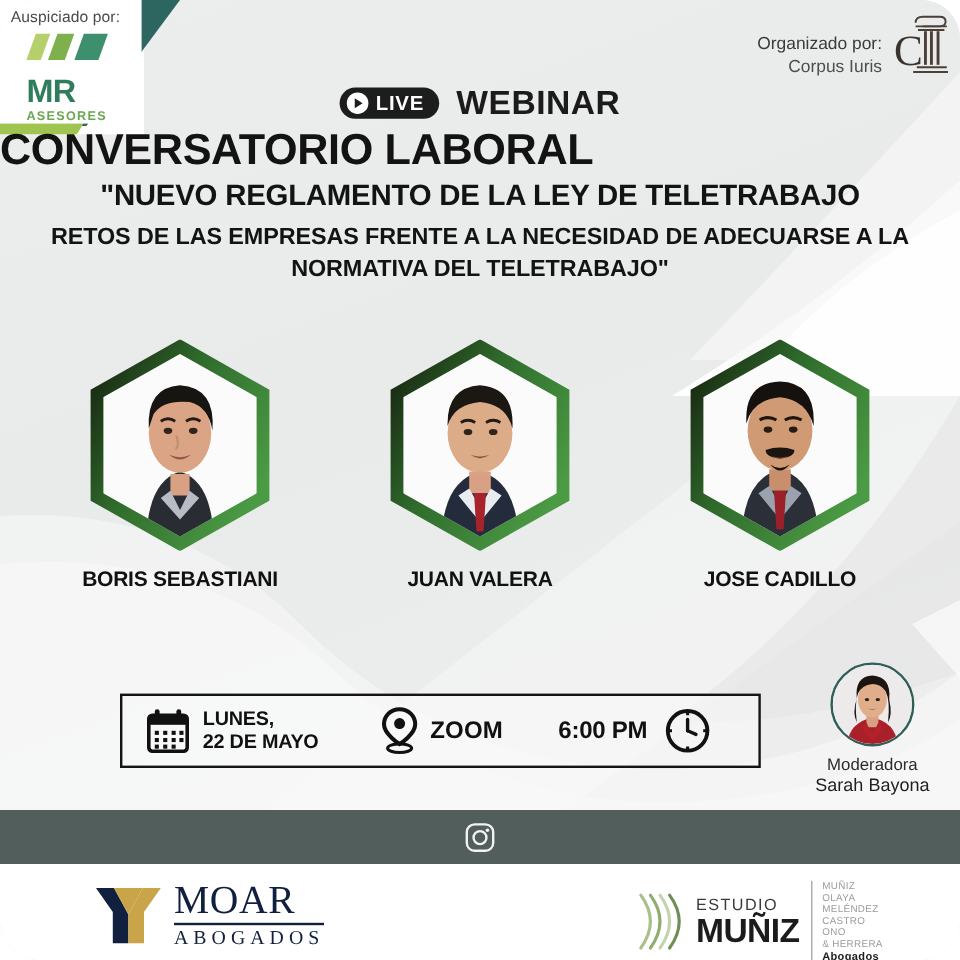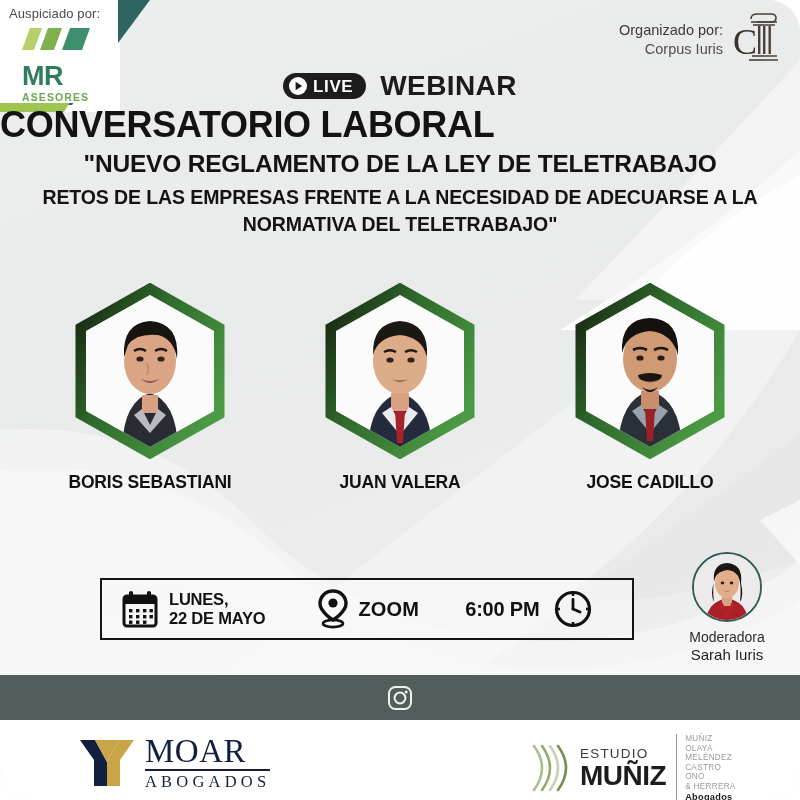--- a/index.html
+++ b/index.html
@@ -17,21 +17,21 @@
   
   .sponsor-panel{position:absolute;left:0;top:0;width:118px;height:103px;background:#ffffff;z-index:4;}
   .sponsor-wedge{position:absolute;left:0;top:0;width:230px;height:112px;z-index:3;}
   .sponsor-label{position:absolute;left:9px;top:6px;font-size:13px;color:#4a4a4a;letter-spacing:.1px;z-index:6;white-space:nowrap;}
   .mr-logo{position:absolute;left:22px;top:28px;z-index:6;}
   .mr-bars{width:70px;height:22px;display:block;}
   .mr-text{font-size:27px;font-weight:bold;color:#2f7d5d;letter-spacing:-.5px;line-height:1;margin-top:13px;}
   .mr-sub{font-size:10.5px;font-weight:bold;color:#6aa84f;letter-spacing:1.1px;margin-top:1px;}
 
   
-  .organizer{position:absolute;right:22px;top:10px;z-index:6;display:flex;align-items:center;gap:9px;}
+  .organizer{position:absolute;right:10px;top:10px;z-index:6;display:flex;align-items:flex-end;gap:9px;}
   .organizer-text{text-align:right;line-height:1.32;padding-top:4px;}
   .org-line1{font-size:14.5px;color:#3b3b3b;white-space:nowrap;}
   .org-line2{font-size:14.5px;color:#4e4e4e;white-space:nowrap;}
 
   
   .live-row{position:absolute;left:0;right:0;top:70px;display:flex;justify-content:center;align-items:center;gap:14px;z-index:6;}
   .live-badge{display:flex;align-items:center;gap:5px;background:#1d1d1d;color:#fff;border-radius:20px;padding:3px 13px 3px 5px;}
   .live-badge .lbl{font-size:17px;font-weight:bold;letter-spacing:.6px;line-height:1;}
   .webinar{font-size:28px;font-weight:bold;color:#1b1b1b;letter-spacing:.4px;}
 
@@ -337,21 +337,21 @@
         <path d="M28 42 L38 42 L38 52 L28 52 Z" fill="#d9a183"></path>
         <path d="M28 48 L33 58 L38 48 L42 52 L33 64 L24 52 Z" fill="#b5212b"></path>
         <ellipse cx="33" cy="29" rx="12" ry="15" fill="#e0ae8b"></ellipse>
         <path d="M20 28 Q18 10 33 9 Q49 10 47 29 Q50 42 46 48 Q48 30 44 22 Q40 16 33 16 Q24 17 21 24 Q18 32 20 48 Q16 40 20 28 Z" fill="#1d1511"></path>
         <ellipse cx="28.5" cy="29" rx="1.8" ry="1.4" fill="#2a2119"></ellipse>
         <ellipse cx="37.5" cy="29" rx="1.8" ry="1.4" fill="#2a2119"></ellipse>
         <path d="M29.5 36 Q33 38 36.5 36 Q33 39.5 29.5 36 Z" fill="#9c5a50"></path>
       </svg>
     </div>
     <div class="mod-role">Moderadora</div>
-    <div class="mod-name">Sarah Iuris</div>
+    <div class="mod-name">Sarah Bayona</div>
   </div>
 
   <div class="ig-band">
     <svg width="26" height="26" viewBox="0 0 26 26">
       <rect x="2" y="2" width="22" height="22" rx="6.5" fill="none" stroke="#f2f2f2" stroke-width="2"></rect>
       <circle cx="13" cy="13" r="5.4" fill="none" stroke="#f2f2f2" stroke-width="2"></circle>
       <circle cx="19.2" cy="6.9" r="1.5" fill="#f2f2f2"></circle>
     </svg>
   </div>
 

